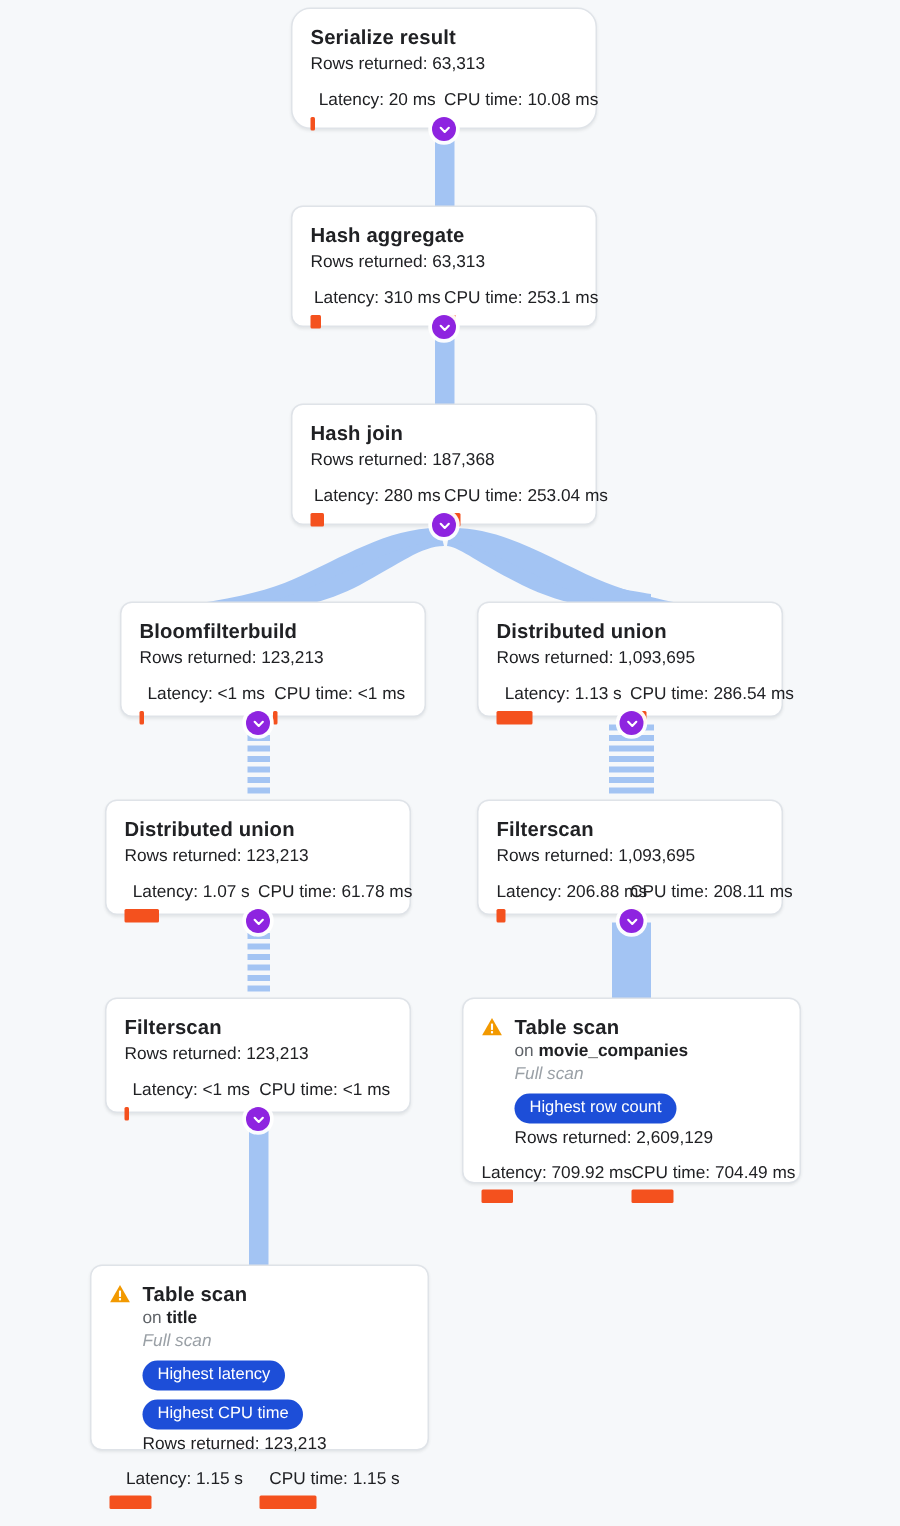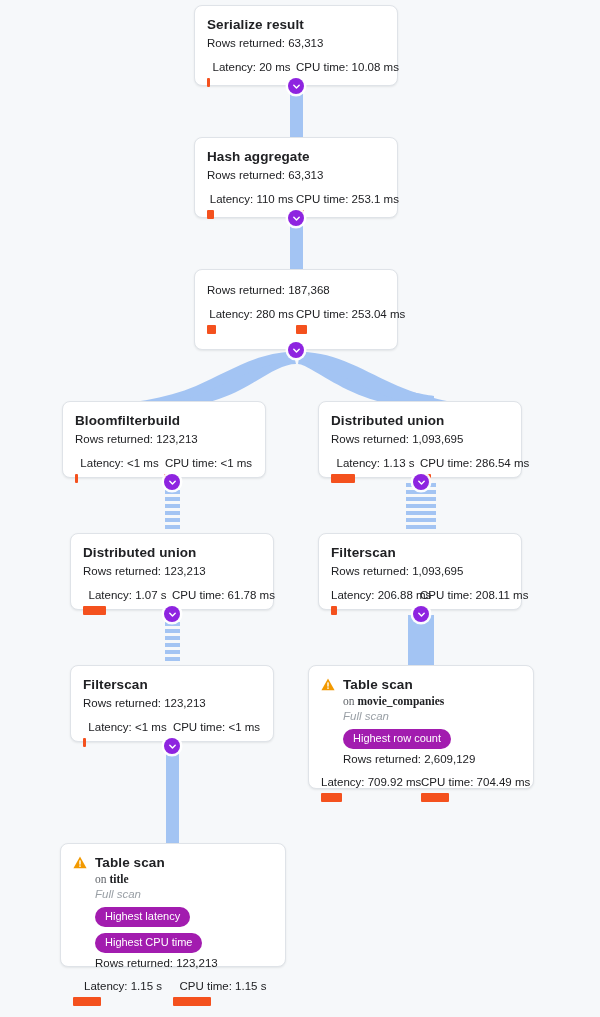--- a/index.html
+++ b/index.html
@@ -55,38 +55,37 @@
     font-weight: bold;
     color: #202124;
     letter-spacing: 0.1px;
     line-height: 17px;
   }
   .node-sub {
     font-size: 11.5px;
     color: #5f6368;
     line-height: 15px;
     margin-top: 1px;
-    font-family: Liberation Serif, serif;
   }
   .node-sub b { color: #202124; font-weight: bold; }
   .node-scan {
     font-size: 11.5px;
     color: #9aa0a6;
     line-height: 15px;
     font-style: italic;
   }
   .badges {
     display: flex;
     flex-wrap: wrap;
     gap: 6px;
     margin-top: 5px;
     margin-bottom: 2px;
   }
   .badge {
-    background: #a21caf;
+    background: #1d4ed8;
     color: #ffffff;
     font-size: 11px;
     line-height: 13px;
     padding: 3px 10px 4px 10px;
     border-radius: 11px;
     white-space: nowrap;
   }
   .rows {
     font-size: 11.5px;
     color: #202124;
@@ -186,21 +185,21 @@
       <rect x="165" y="643" width="15" height="4"></rect>
       <rect x="165" y="650" width="15" height="4"></rect>
       <rect x="165" y="657" width="15" height="4"></rect>
     </g>
 
     <rect x="408" y="615" width="26" height="52" fill="#a3c4f3"></rect>
 
     <rect x="166" y="747" width="13" height="97" fill="#a3c4f3"></rect>
   </svg>
 
-  <div class="node n-plain" style="left:194px; top:5px; width:204px; height:81px;">
+  <div class="node n-plain" style="left:194px; top:5px; width:204px; height:81px;border-radius:13px;">
     <div class="node-head">
       <div class="node-headtext">
         <div class="node-title">Serialize result</div>
         <div class="rows">Rows returned: 63,313</div>
       </div>
     </div>
     <div class="metrics">
       <div class="metric">
         <div class="metric-label">Latency: 20 ms</div>
         <div class="metric-bar" style="width: 3px;"></div>
@@ -214,49 +213,50 @@
 
   <div class="node n-plain" style="left:194px; top:137px; width:204px; height:81px;">
     <div class="node-head">
       <div class="node-headtext">
         <div class="node-title">Hash aggregate</div>
         <div class="rows">Rows returned: 63,313</div>
       </div>
     </div>
     <div class="metrics">
       <div class="metric">
-        <div class="metric-label">Latency: 110 ms</div>
+        <div class="metric-label">Latency: 310 ms</div>
         <div class="metric-bar" style="width: 7px;"></div>
       </div>
       <div class="metric">
         <div class="metric-label">CPU time: 253.1 ms</div>
         <div class="metric-bar" style="width: 8px;"></div>
       </div>
     </div>
   </div>
 
   <div class="node n-plain" style="left:194px; top:269px; width:204px; height:81px;">
     <div class="node-head">
       <div class="node-headtext">
+        <div class="node-title">Hash join</div>
         <div class="rows">Rows returned: 187,368</div>
       </div>
     </div>
     <div class="metrics">
       <div class="metric">
         <div class="metric-label">Latency: 280 ms</div>
         <div class="metric-bar" style="width: 9px;"></div>
       </div>
       <div class="metric">
         <div class="metric-label">CPU time: 253.04 ms</div>
         <div class="metric-bar" style="width: 11px;"></div>
       </div>
     </div>
   </div>
 
-  <div class="node n-plain" style="left:62px; top:401px; width:204px; height:77px;">
+  <div class="node n-plain" style="left:80px; top:401px; width:204px; height:77px;">
     <div class="node-head">
       <div class="node-headtext">
         <div class="node-title">Bloomfilterbuild</div>
         <div class="rows">Rows returned: 123,213</div>
       </div>
     </div>
     <div class="metrics">
       <div class="metric">
         <div class="metric-label">Latency: &lt;1 ms</div>
         <div class="metric-bar" style="width: 3px;"></div>

